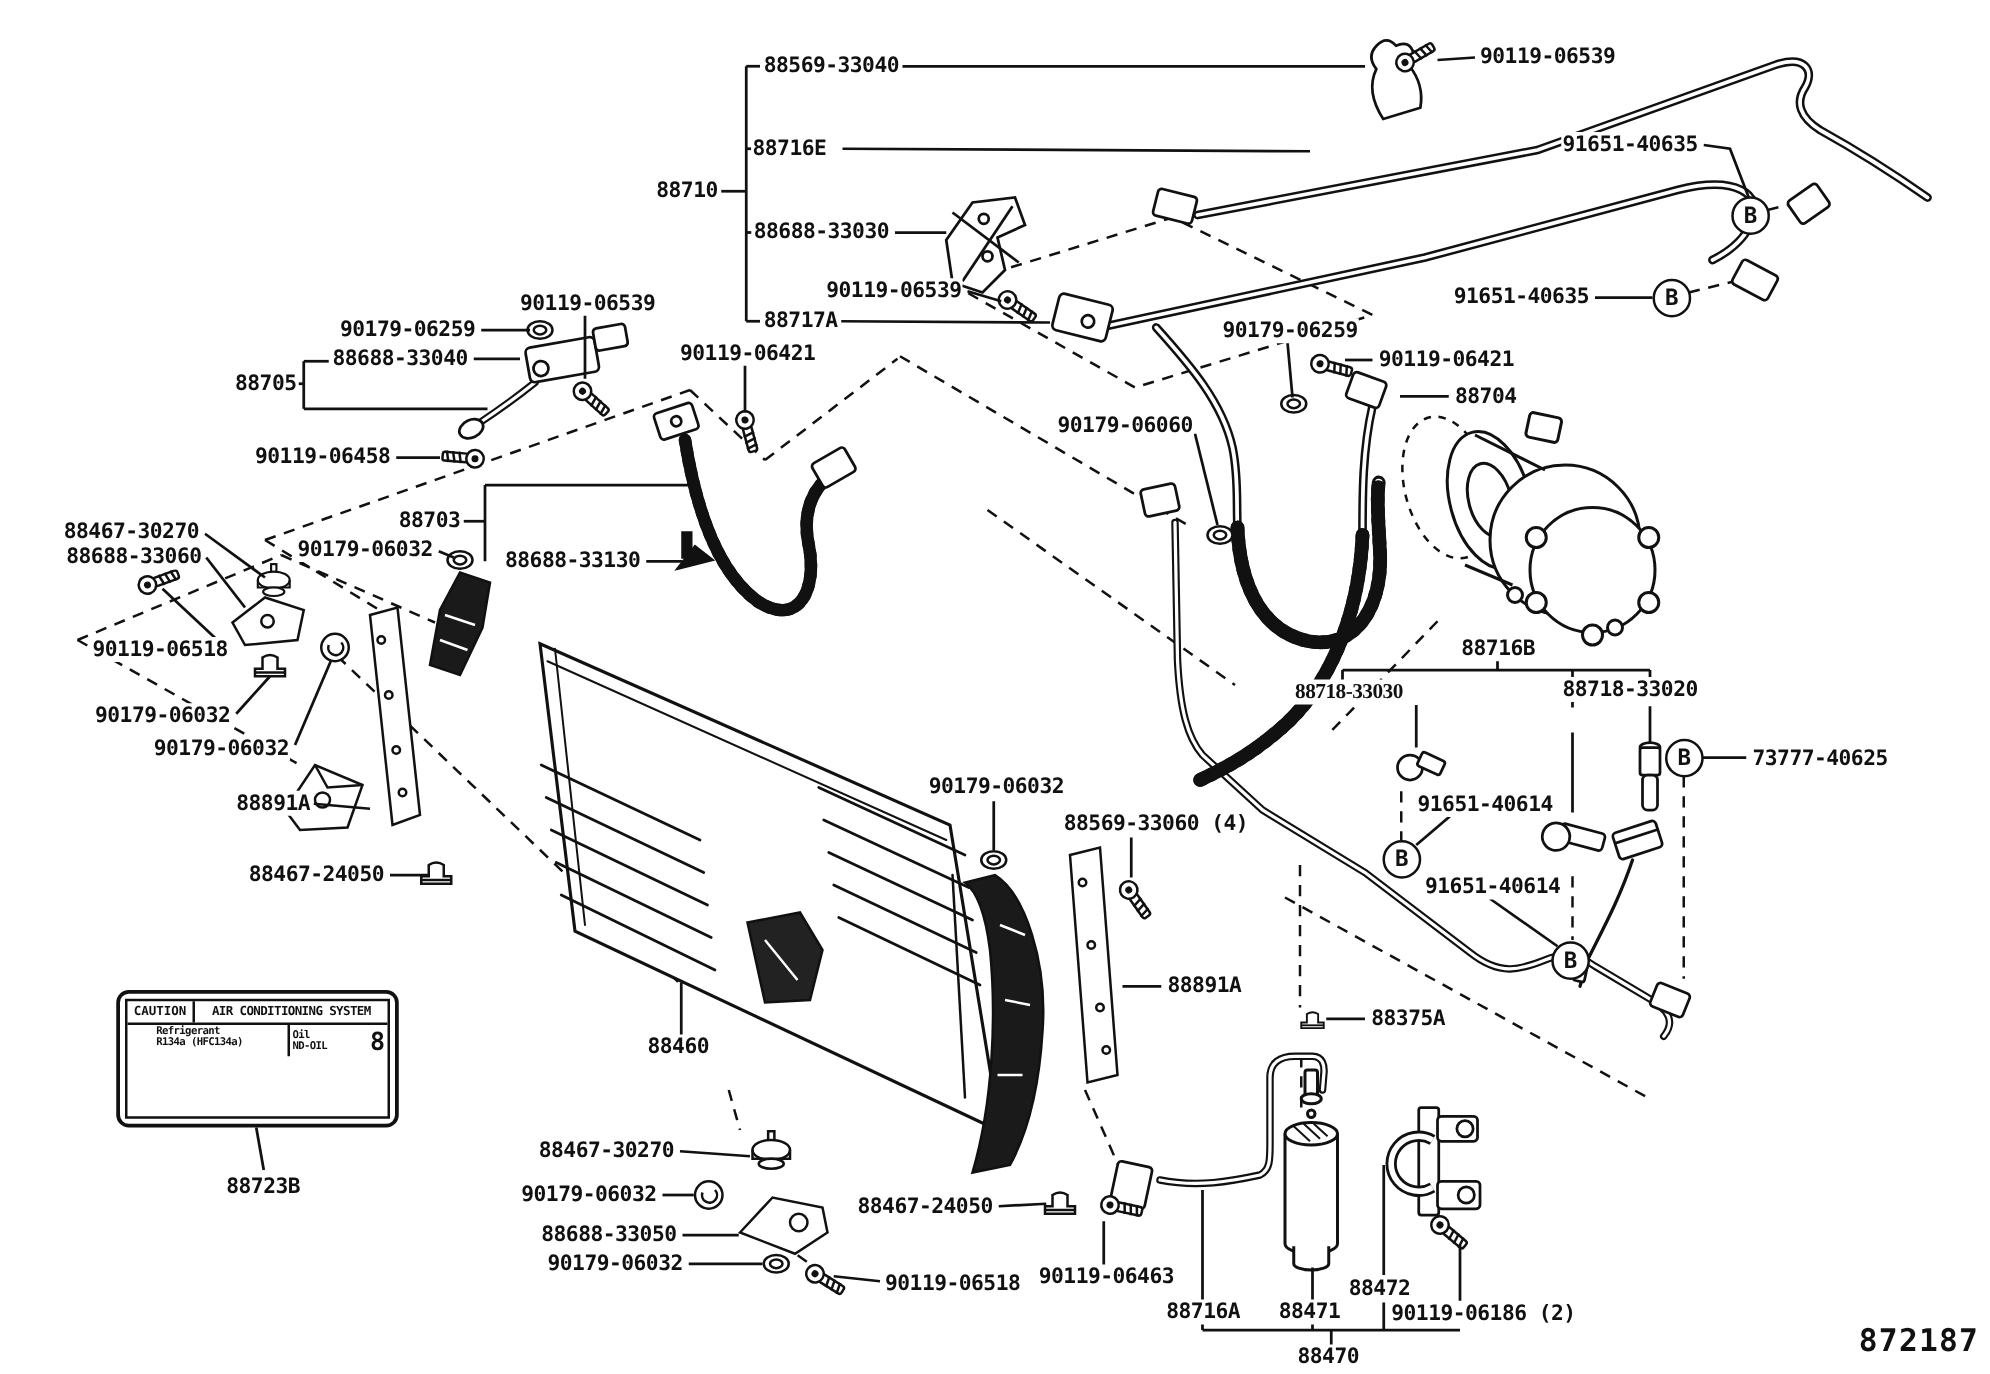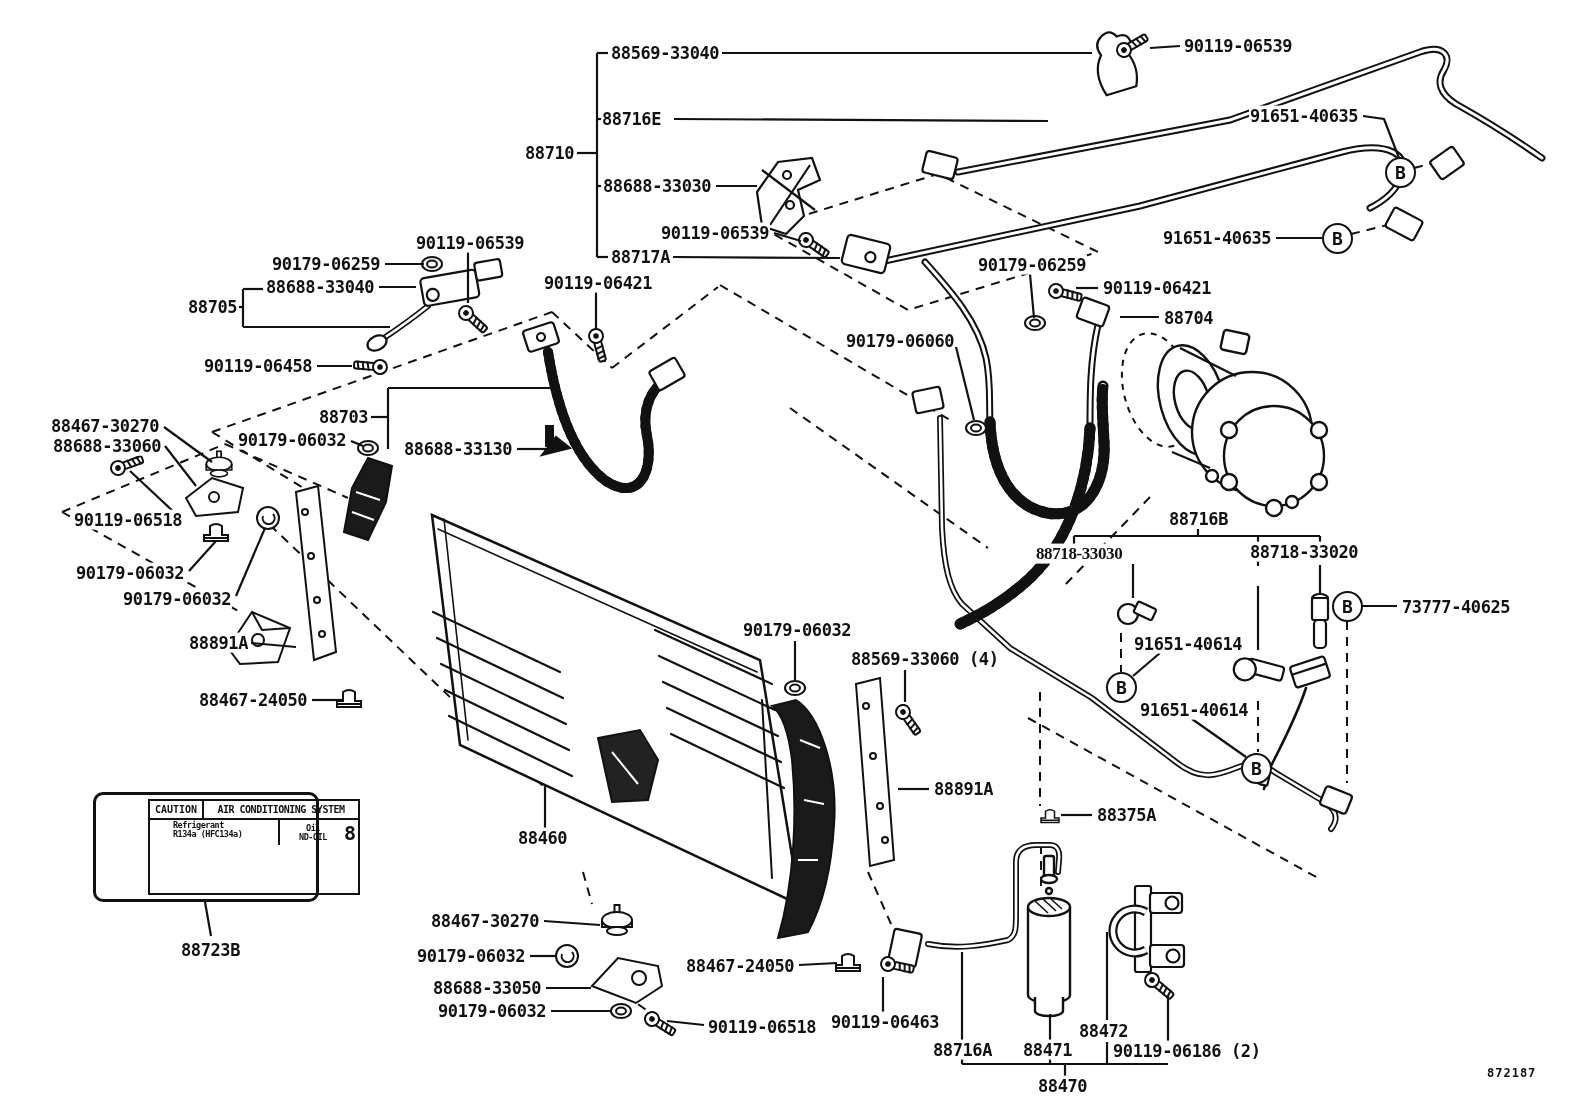--- a/index.html
+++ b/index.html
@@ -4,38 +4,38 @@
 <style>
   html,body{margin:0;padding:0;background:#fff;}
   #page{position:relative;width:1592px;height:1099px;background:#fff;overflow:hidden;
         font-family:"DejaVu Sans Mono", monospace;color:#111;}
   #artwork{position:absolute;left:0;top:0;}
   .callout{position:absolute;transform:translateY(-52%);font-size:17px;font-weight:bold;
            letter-spacing:-0.4px;white-space:pre;background:#fff;padding:0 1px;line-height:20px;}
   .bmarker{position:absolute;width:27px;height:27px;margin-left:-15px;margin-top:-15px;
            border:2.5px solid #111;border-radius:50%;background:#fff;display:flex;
            align-items:center;justify-content:center;font-size:18px;font-weight:bold;}
-  .drawnum{position:absolute;transform:translateY(-52%);font-size:12px;font-weight:bold;letter-spacing:1px;}
+  .drawnum{position:absolute;transform:translateY(-52%);font-size:25px;font-weight:bold;letter-spacing:1px;}
   
   #caution{position:absolute;left:93px;top:792px;width:226px;height:110px;border:3px solid #111;
            border-radius:10px;background:#fff;box-sizing:border-box;padding:4px;}
   #caution .inner{border:2px solid #111;width:100%;height:100%;box-sizing:border-box;
-                  display:flex;flex-direction:column;margin-left:48px;}
+                  display:flex;flex-direction:column;}
   #caution .row1{display:flex;height:17px;border-bottom:2px solid #111;}
   #caution .row1 .c1{width:52px;border-right:2px solid #111;display:flex;align-items:center;
                      justify-content:center;font-size:10px;font-weight:bold;}
   #caution .row1 .c2{flex:1;display:flex;align-items:center;justify-content:center;
                      font-size:10px;font-weight:bold;letter-spacing:-0.5px;}
   #caution .row2{flex:1;display:flex;align-items:center;border-bottom:2px solid #111;padding:0 2px;}
   #caution .big{font-size:37px;font-weight:bold;letter-spacing:-2px;line-height:1;}
   #caution .use{font-size:16px;font-weight:bold;letter-spacing:-1px;margin-left:3px;}
   #caution .row3{display:flex;height:25px;padding-left:20px;}
   #caution .c3{flex:1;border-right:2px solid #111;padding:1px 3px;line-height:1.05;}
   #caution .c3 div{font-size:8.5px;font-weight:bold;letter-spacing:-0.5px;}
-  #caution .c4{width:74px;display:flex;align-items:center;padding:1px 2px;text-align:center;}
+  #caution .c4{width:74px;display:flex;align-items:center;padding:1px 2px;}
   #caution .c4 .oilcol{flex:1;line-height:1.05;}
   #caution .c4 .oilcol div{font-size:8.5px;font-weight:bold;letter-spacing:-0.5px;}
   #caution .grade{font-size:20px;font-weight:bold;}
 </style>
 </head>
 <body>
 
 <div id="page">
 
 <svg id="artwork" width="1592" height="1099" viewBox="0 0 1592 1099">

